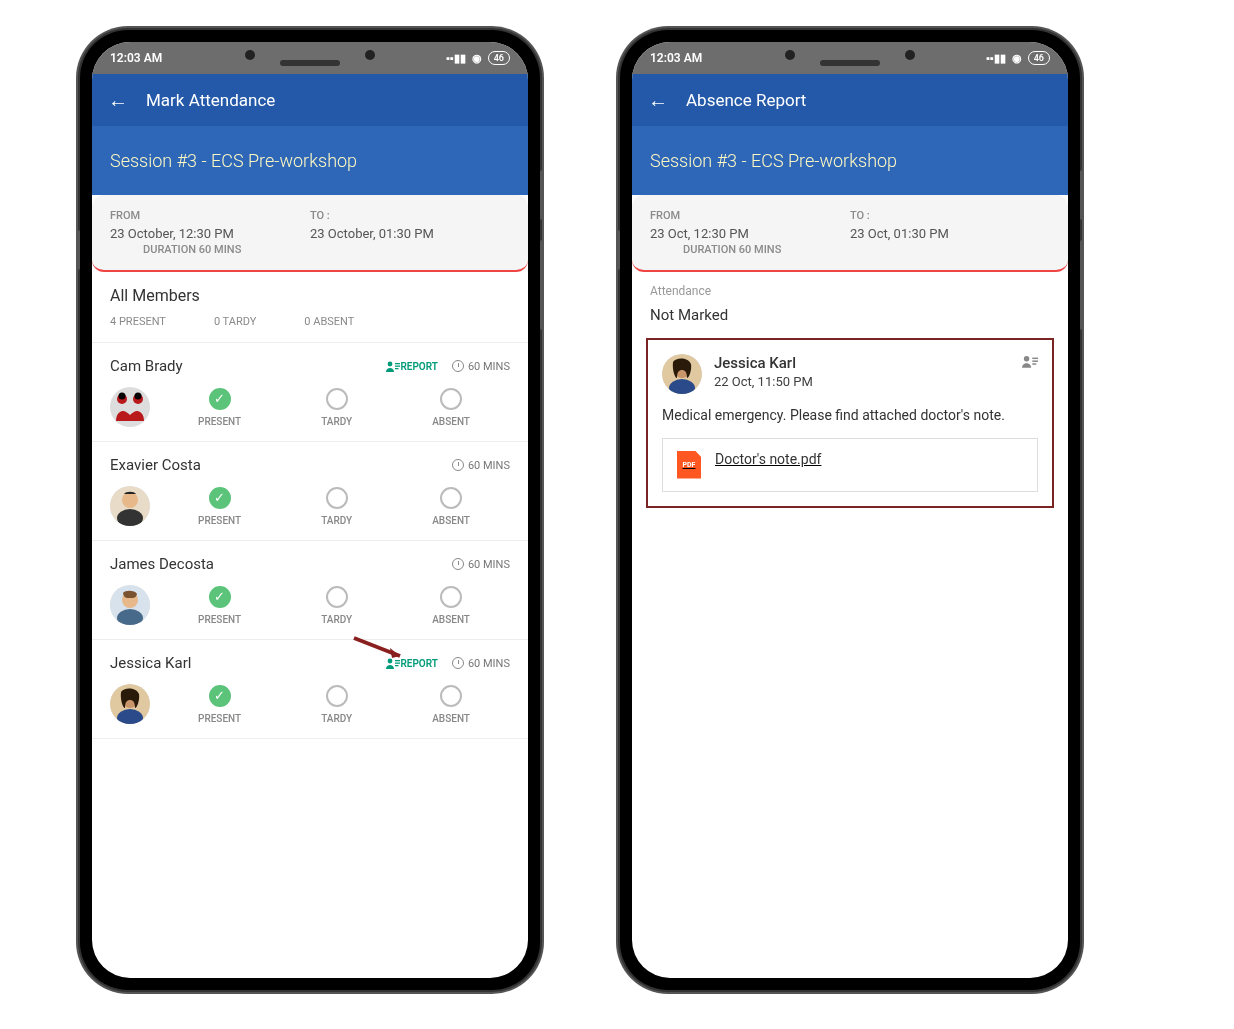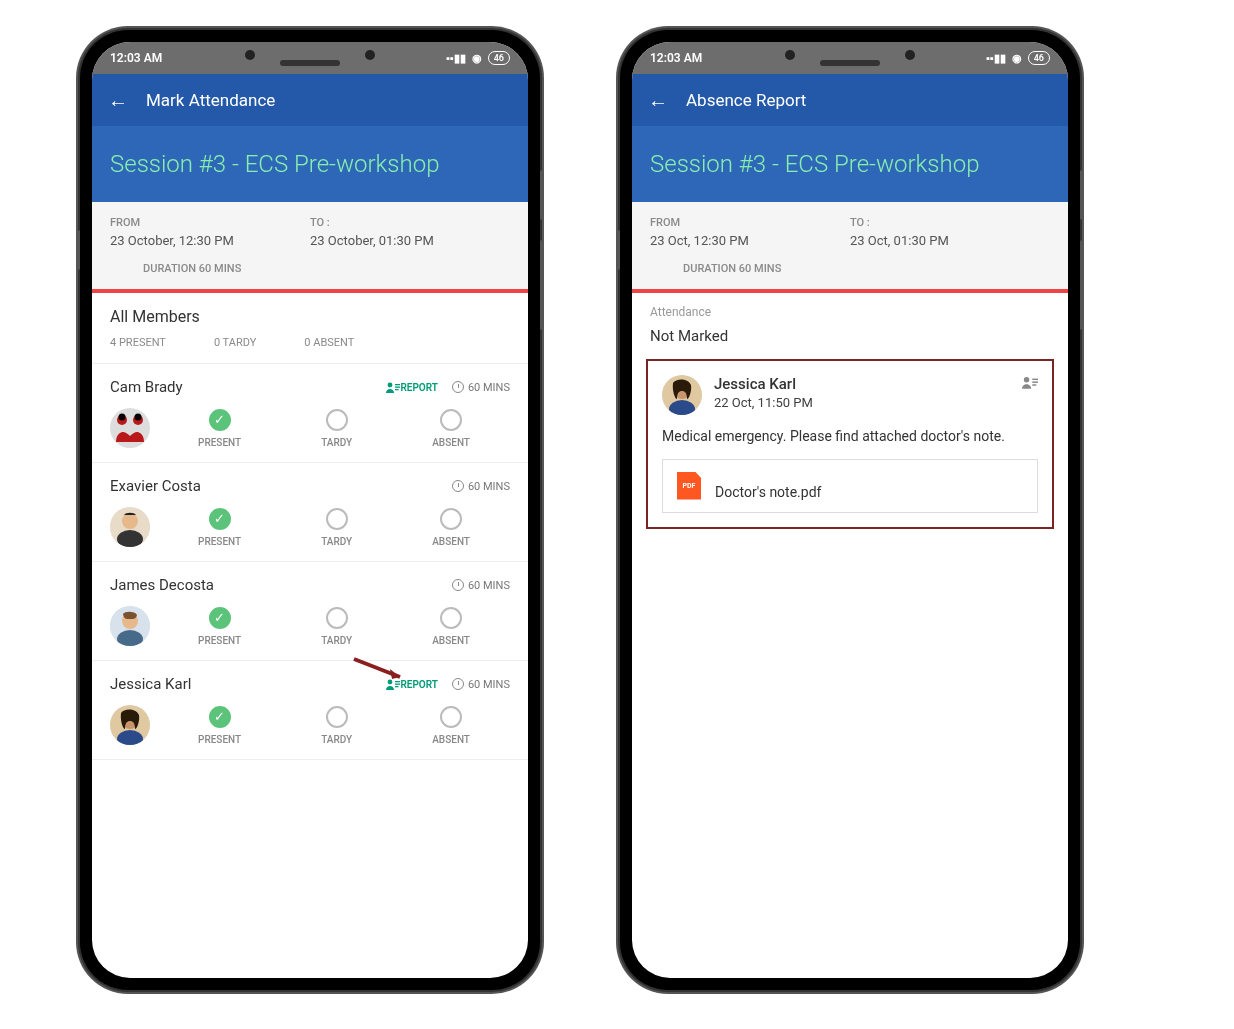--- a/index.html
+++ b/index.html
@@ -75,35 +75,36 @@
       color: #fff;
       padding: 14px 16px;
       display: flex;
       align-items: center;
       gap: 18px;
     }
     .back-arrow { font-size: 20px; font-weight: 300; cursor: pointer; }
     .app-title { font-size: 17px; font-weight: 400; }
     .session-header {
       background: #2e66b8;
-      color: #86efac;
+      color: #fef9c3;
       padding: 24px 18px;
-      font-size: 24px;
+      font-size: 18px;
       font-weight: 300;
     }
     .info-panel {
       background: #f5f5f5;
       padding: 14px 18px;
-      border-bottom: 4px solid #ef4444;
+      border-bottom: 2px solid #ef4444;
+      border-radius: 12px;
     }
     .info-row { display: flex; }
     .info-col { flex: 1; }
     .info-label { font-size: 11px; color: #8a8a8a; font-weight: 500; margin-bottom: 4px; }
     .info-value { font-size: 13px; color: #555; }
-    .info-duration { font-size: 11px; color: #8a8a8a; margin-top: 14px; font-weight: 500; padding-left: 33px; }
+    .info-duration { font-size: 11px; color: #8a8a8a; margin-top: 2px; font-weight: 500; padding-left: 33px; }
     .section-title { font-size: 16px; color: #333; padding: 14px 18px 6px; }
     .stats-row { display: flex; gap: 48px; padding: 4px 18px 14px; border-bottom: 1px solid #eee; }
     .stat { font-size: 11px; color: #8a8a8a; }
     .member {
       padding: 14px 18px;
       border-bottom: 1px solid #eee;
     }
     .member-header {
       display: flex;
       align-items: center;
@@ -134,23 +135,24 @@
     .report-top { display: flex; align-items: flex-start; gap: 12px; }
     .report-info { flex: 1; }
     .report-name { font-size: 15px; color: #333; font-weight: 500;}
     .report-time { font-size: 13px; color: #404040; margin-top: 2px; }
     .report-usericon { color: #888; font-size: 13px;}
     .report-msg { font-size: 14px; color: #333; margin: 12px 0; line-height: 1.4; }
     .attachment {
       border: 1px solid #ddd;
       padding: 12px 14px;
       display: flex;
-      align-items: flex-end;
+      align-items: flex-start;
       gap: 14px;
       cursor: pointer;
+      text-decoration: underline;
     }
     .pdf-icon {
       width: 24px; height: 28px;
       background: #ff5722;
       color: #fff;
       font-size: 7px;
       font-weight: bold;
       display: flex;
       align-items: center;
       justify-content: center;

